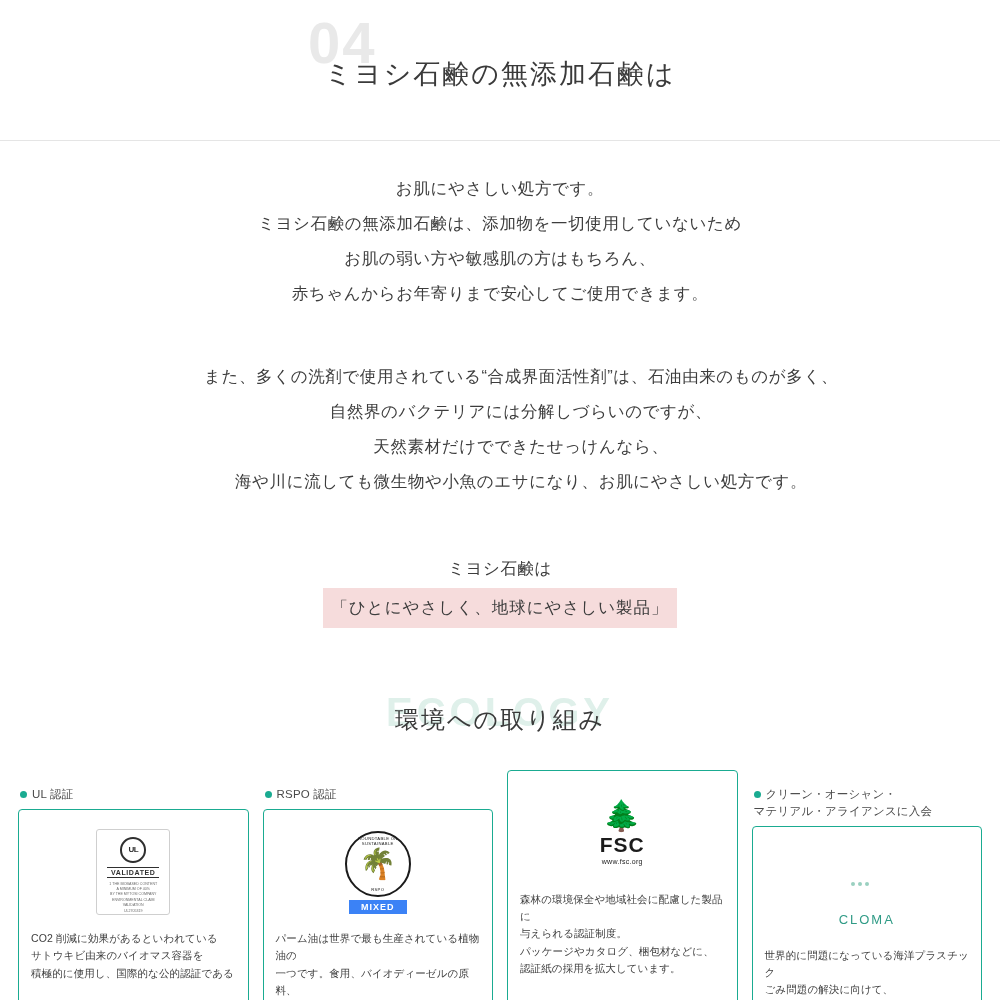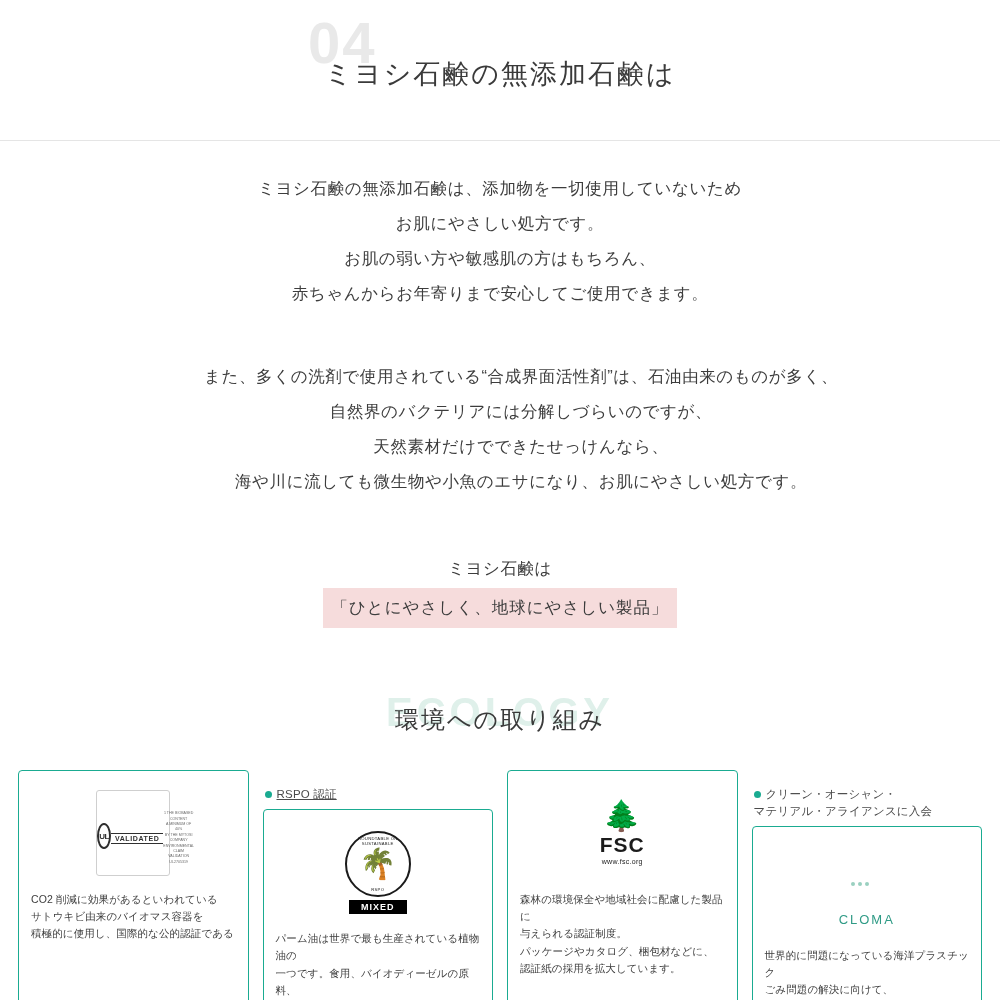--- a/index.html
+++ b/index.html
@@ -151,21 +151,21 @@
     color: #3d3d3d;
     letter-spacing: 0.1px;
   }
 
   
   .ul-logo {
     width: 74px; height: 86px;
     border: 1px solid #cfcfcf;
     border-radius: 3px;
     display: flex;
-    flex-direction: row;
+    flex-direction: column;
     align-items: center;
     justify-content: flex-start;
     padding-top: 7px;
     background: #fff;
   }
   .ul-circle {
     width: 26px; height: 26px;
     border-radius: 50%;
     border: 2px solid #2f2f2f;
     display: flex; align-items: center; justify-content: center;
@@ -213,21 +213,21 @@
     position: absolute;
     top: 3px; left: 0; right: 0;
     text-align: center;
     font-size: 4.2px;
     letter-spacing: 0.3px;
     color: #1b1b1b;
   }
   .rspo-ring-text.bottom { top: auto; bottom: 3px; }
   .rspo-mixed {
     margin-top: 3px;
-    background: #000000;
+    background: #3b82f6;
     color: #fff;
     font-size: 9px;
     font-weight: bold;
     letter-spacing: 1px;
     padding: 2px 12px;
   }
 
   
   .fsc-logo {
     width: 80px;
@@ -317,22 +317,22 @@
 
 <div class="page">
 
   <div class="section-head">
     <div class="ghost-number">04</div>
     <h1 class="section-title">ミヨシ石鹸の無添加石鹸は</h1>
   </div>
   <div class="rule"></div>
 
   <div class="body-copy para-1">
+    <div>お肌にやさしい処方です。</div>
     <div>ミヨシ石鹸の無添加石鹸は、添加物を一切使用していないため</div>
-    <div>お肌にやさしい処方です。</div>
     <div>お肌の弱い方や敏感肌の方はもちろん、</div>
     <div>赤ちゃんからお年寄りまで安心してご使用できます。</div>
   </div>
 
   <div class="body-copy para-2">
     <div>また、多くの洗剤で使用されている“合成界面活性剤”は、石油由来のものが多く、</div>
     <div>自然界のバクテリアには分解しづらいのですが、</div>
     <div>天然素材だけでできたせっけんなら、</div>
     <div>海や川に流しても微生物や小魚のエサになり、お肌にやさしい処方です。</div>
   </div>
@@ -345,20 +345,23 @@
   </div>
 
   <div class="eco-head">
     <div class="eco-ghost">ECOLOGY</div>
     <h2 class="eco-title">環境への取り組み</h2>
   </div>
 
   <div class="cards">
 
     <div class="card-col">
+      <div class="card-label" style="white-space: pre-line;">
+        <span class="dot"></span><span>UL 認証</span>
+      </div>
       <div class="card">
         <div class="logo-box">
           <div class="ul-logo">
             <div class="ul-circle">UL</div>
             <div class="ul-validated">VALIDATED</div>
             <div class="ul-fine" style="white-space: pre-line;">1 THE BIOBASED CONTENT
 A MINIMUM OF 40%
 BY THE MYTOSI COMPANY
 ENVIRONMENTAL CLAIM VALIDATION
 UL2705319</div>
@@ -367,21 +370,21 @@
         <div class="card-text">
           <span style="white-space: pre-line;">CO2 削減に効果があるといわれている
 サトウキビ由来のバイオマス容器を
 積極的に使用し、国際的な公的認証である
 </span>
         </div>
       </div>
     </div>
 
     <div class="card-col">
-      <div class="card-label" style="white-space: pre-line; text-decoration: underline;">
+      <div class="card-label" style="white-space: pre-line;">
         <span class="dot"></span><span>RSPO 認証</span>
       </div>
       <div class="card">
         <div class="logo-box">
           <div class="rspo-logo">
             <div class="rspo-seal">
               <span class="rspo-ring-text">ROUNDTABLE ON SUSTAINABLE</span>
               <span class="palm">🌴</span>
               <span class="rspo-ring-text bottom">RSPO</span>
             </div>

